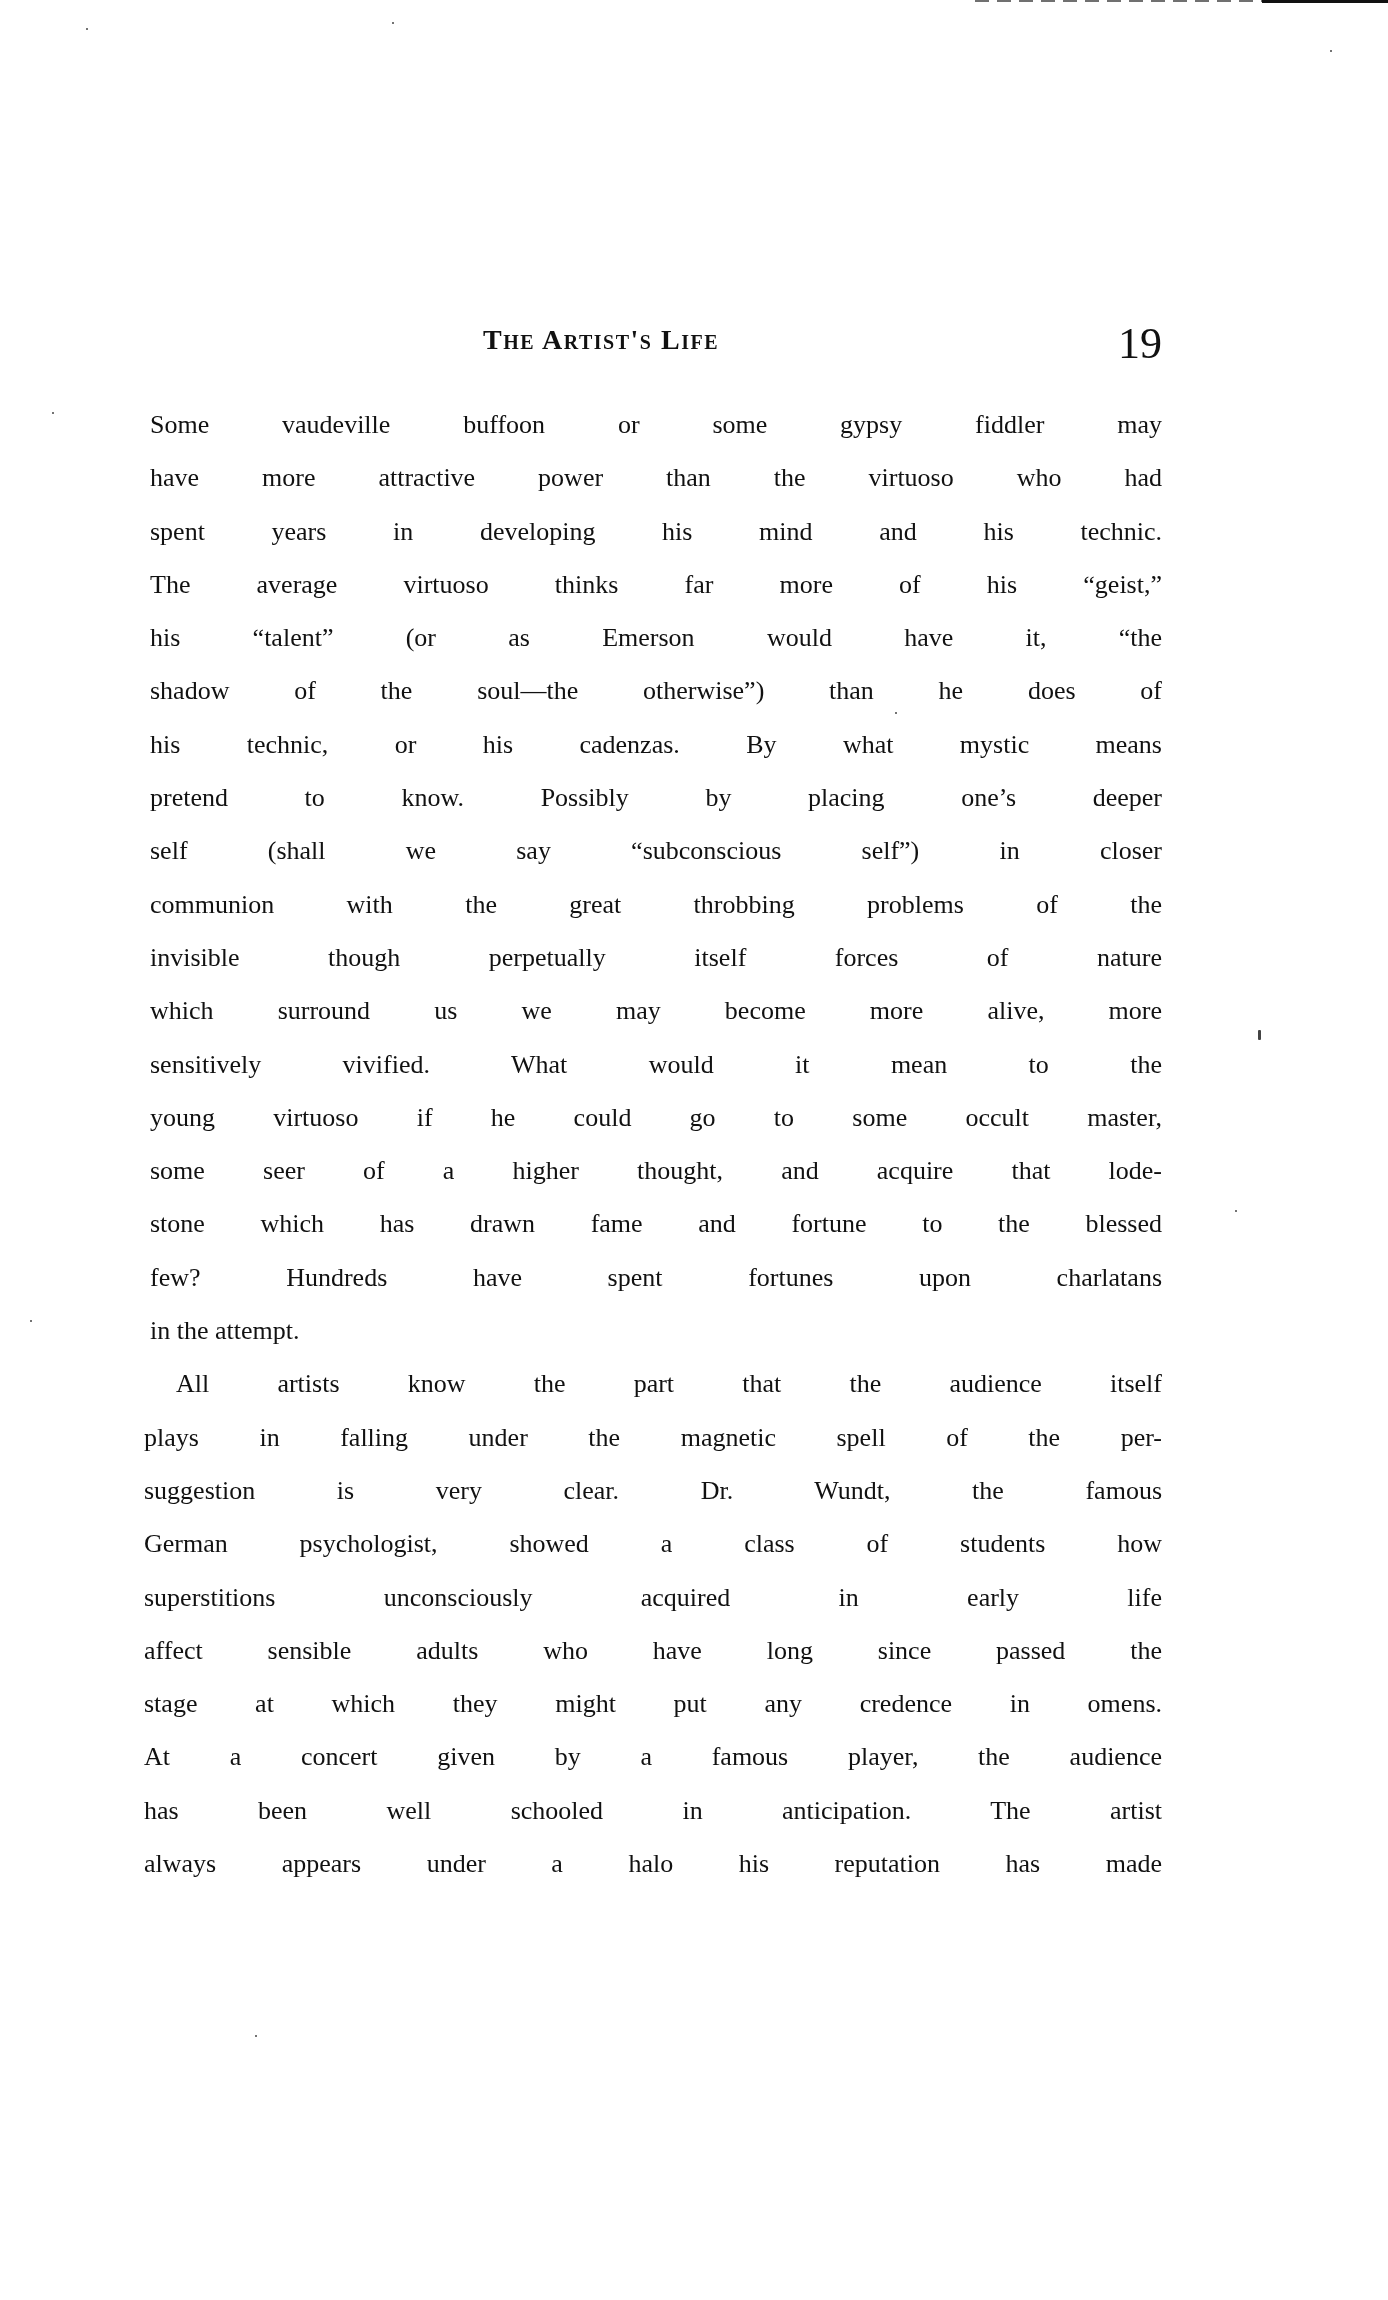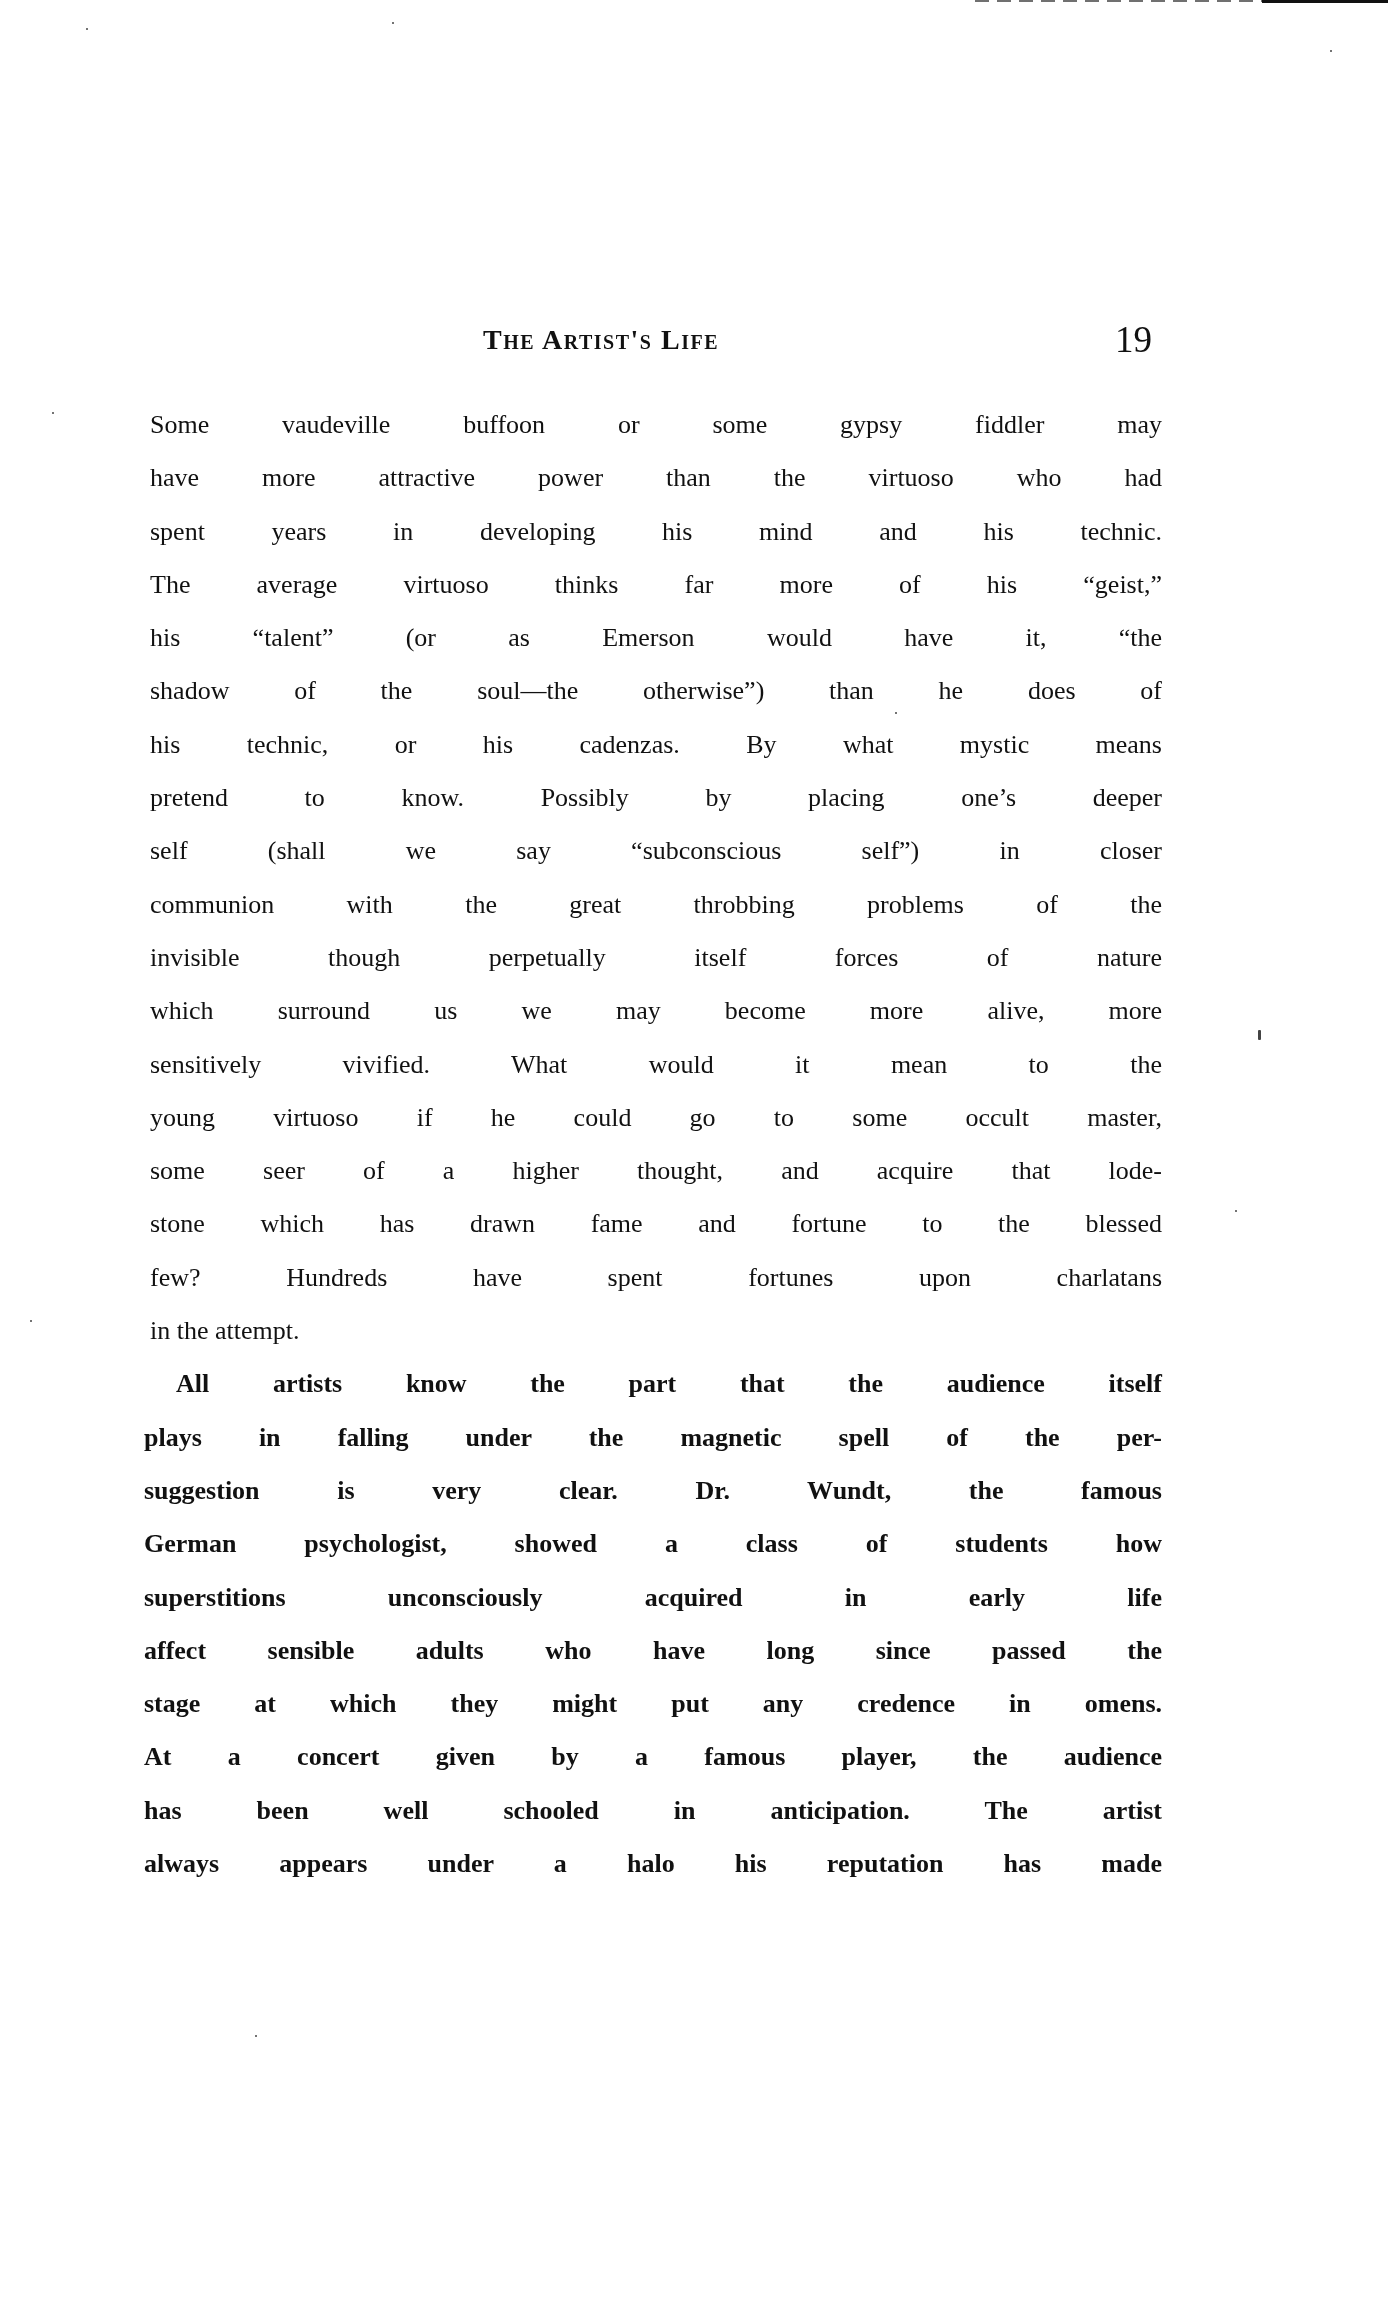--- a/index.html
+++ b/index.html
@@ -50,23 +50,23 @@
       position: absolute;
       left: 333px;
       top: 6px;
       font-size: 28px;
       font-variant: small-caps;
       letter-spacing: 1.5px;
       font-weight: bold;
     }
     .page-number {
       position: absolute;
-      right: 10px;
+      right: 0;
       top: 0;
-      font-size: 37px;
+      font-size: 44px;
       font-variant-numeric: oldstyle-nums;
     }
     .text-block {
       position: absolute;
       top: 398px;
       left: 150px;
       width: 1012px;
     }
     .line {
       display: block;
@@ -79,21 +79,20 @@
       overflow: visible;
     }
     .line.last-of-para {
       text-align-last: left;
     }
     .line.indent {
       padding-left: 32px;
     }
     .para2 .line {
       margin-left: -6px;
-      font-weight: bold;
     }
   </style>
 </head>
 <body>
 
 <div class="scan-edge-dashes"></div>
 <div class="scan-edge-line"></div>
 <div class="speck" style="left:392px;top:22px;"></div>
 <div class="speck" style="left:86px;top:28px;"></div>
 <div class="speck" style="left:1330px;top:50px;"></div>

